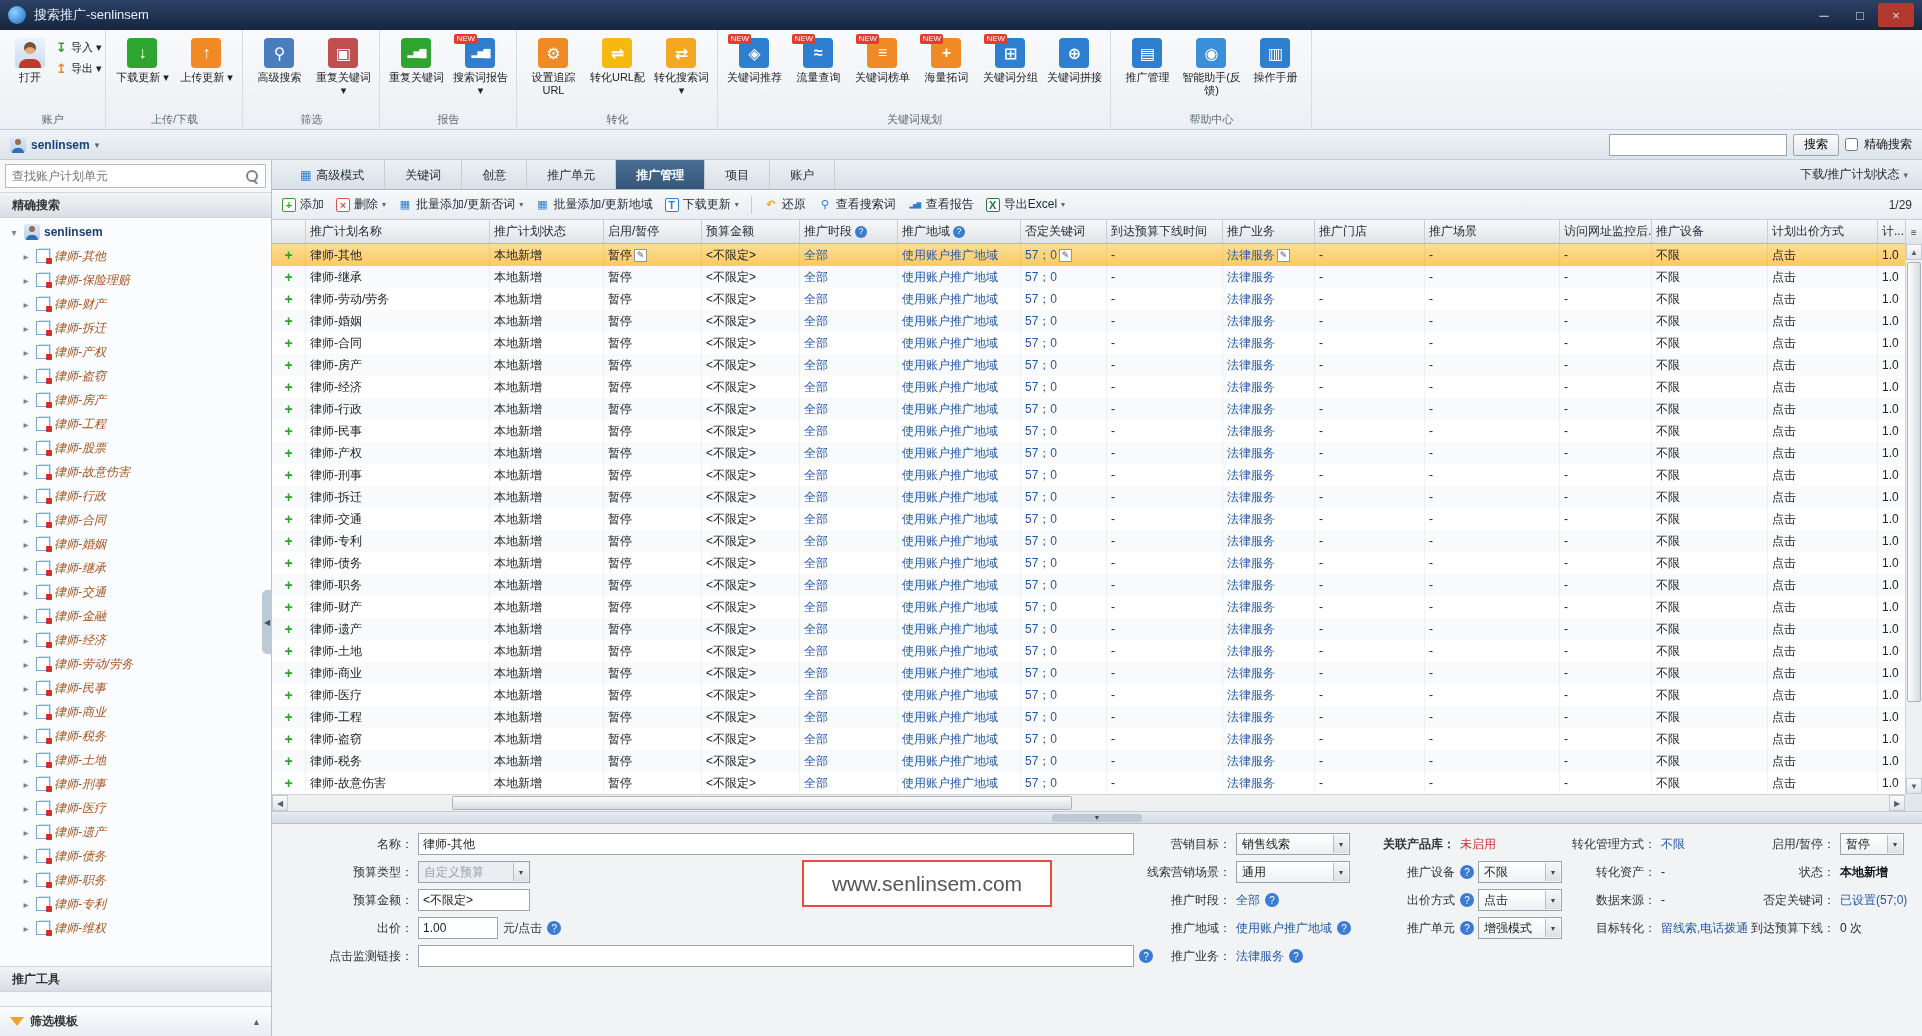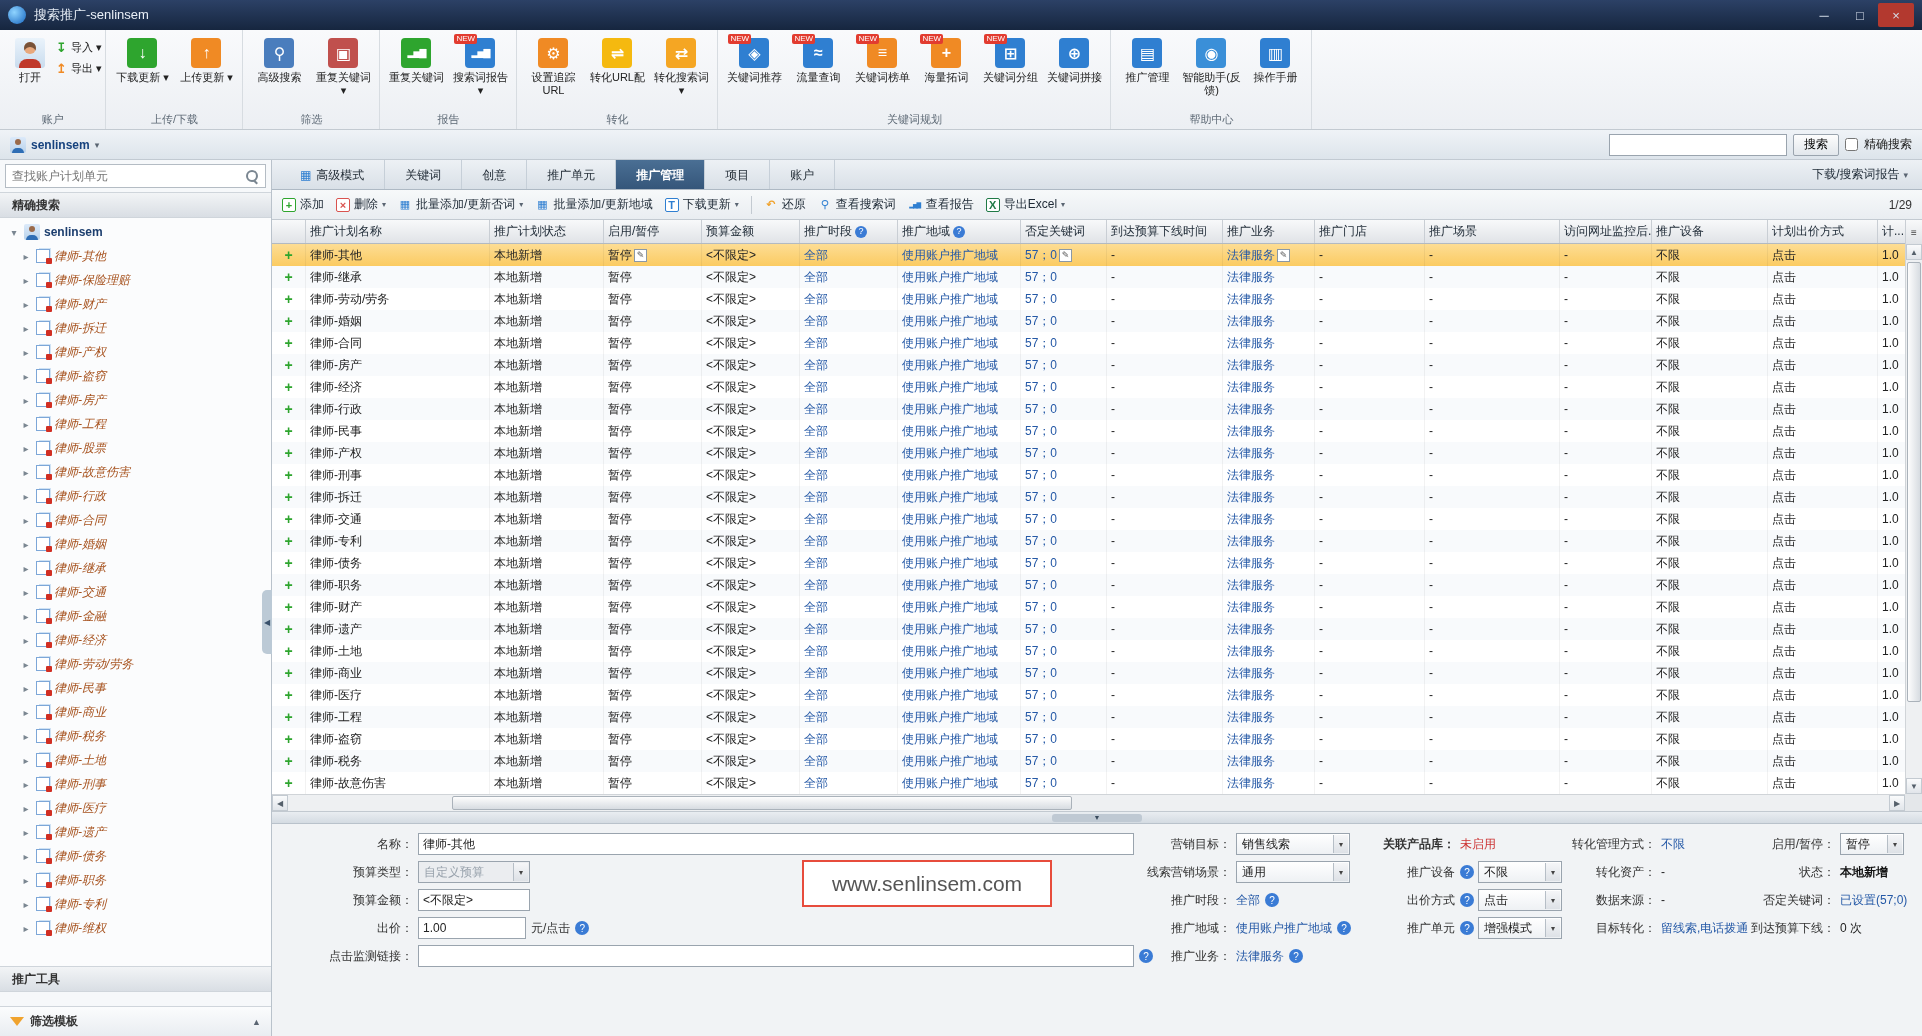--- a/index.html
+++ b/index.html
@@ -575,21 +575,21 @@
             <span>推广管理</span>
           </div>
           <div class="tab">
             <span>项目</span>
           </div>
           <div class="tab">
             <span>账户</span>
           </div>
         </div>
       <div class="tabs-right">
-        <span>下载/搜索词报告</span>
+        <span>下载/推广计划状态</span>
         <span class="caret">▾</span>
       </div>
     </div>
 
     <div class="table-toolbar" id="toolbar">
         <div class="tbtn">
           <span class="ticon boxed" style="color: rgb(46, 165, 46); border-color: rgb(46, 165, 46);">+</span>
           <span class="tlbl">添加</span>
         </div>
         <div class="tbtn">
@@ -1971,21 +1971,21 @@
                 <span class="sel-v">自定义预算</span>
                 <span class="arrow">▾</span>
               </div>
             </div>
             <div class="frow">
               <div class="flabel" style="width: 142px;">预算金额：</div>
               <input class="inp" value="&lt;不限定&gt;" style="width: 112px;">
             </div>
             <div class="frow">
               <div class="flabel" style="width: 142px;">出价：</div>
-              <input class="inp" value="1.00" style="width: 108px;">
+              <input class="inp" value="1.00" style="width: 80px;">
               <span class="suffix">元/点击</span>
               <span class="help" style="margin-left: 5px;">?</span>
             </div>
             <div class="frow">
               <div class="flabel" style="width: 142px;">点击监测链接：</div>
               <input class="inp" value="" style="width: 716px;">
               <span class="help" style="margin-left: 5px;">?</span>
             </div>
           </div>
         <div id="bp-colA" class="bp-col" style="left:834px;">

